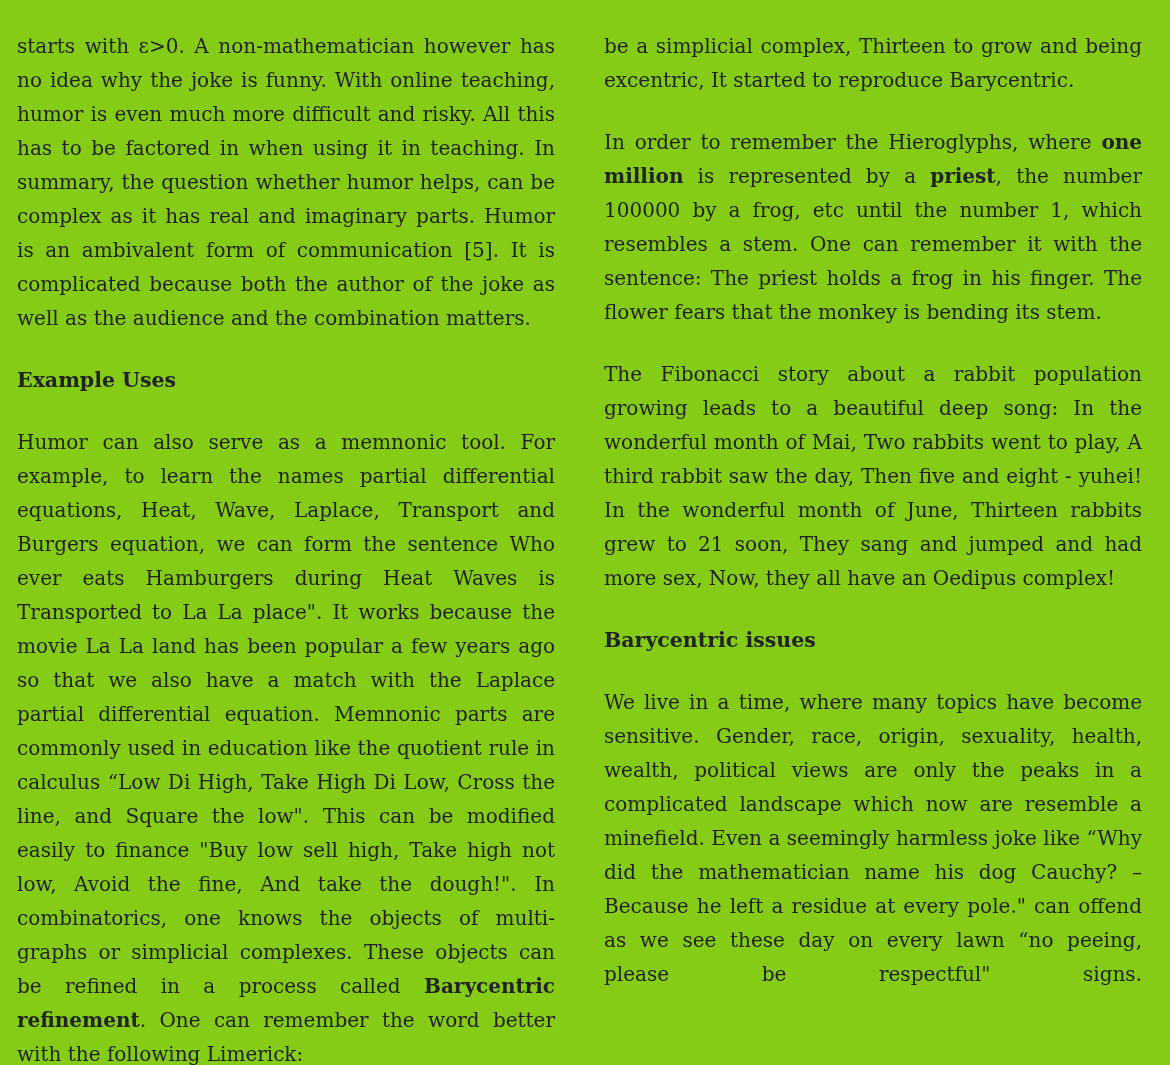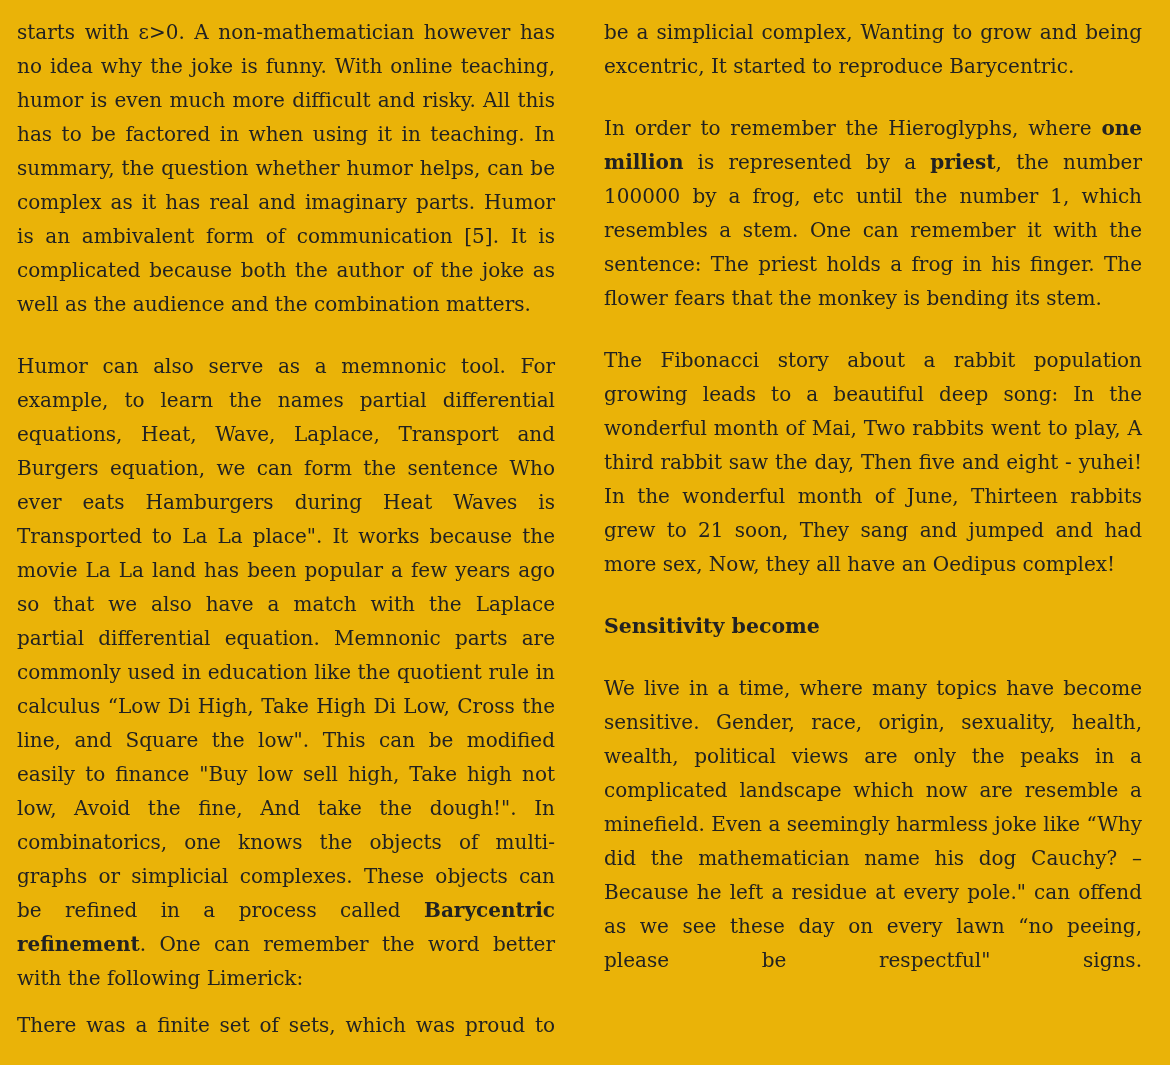--- a/index.html
+++ b/index.html
@@ -5,26 +5,26 @@
   html, body {
     margin: 0;
     padding: 0;
     background: #ffffff;
   }
   .page {
     width: 1170px;
     height: 1065px;
     box-sizing: border-box;
     overflow: hidden;
-    background: #eab308;
+    background: #84cc16;
     color: #222222;
     font-family: "DejaVu Serif", "Liberation Serif", serif;
     display: flex;
     gap: 49px;
-    padding: 15px 27px 0 17px;
+    padding: 29px 27px 0 17px;
   }
   .col {
     flex: 0 0 538px;
     width: 538px;
   }
   .para {
     font-size: 20px;
     line-height: 34px;
     text-align: justify;
     margin: 0 0 28px 0;
@@ -46,32 +46,33 @@
   .b { font-weight: bold; }
 </style>
 </head>
 <body>
 
 <div class="page">
 
   <div class="col">
     <p class="para"><span>starts with ε&gt;0. A non-mathematician however has no idea why the joke is funny. With online teaching, humor is even much more difficult and risky. All this has to be factored in when using it in teaching. In summary, the question whether humor helps, can be complex as it has real and imaginary parts. Humor is an ambivalent form of communication [5]. It is complicated because both the author of the joke as well as the audience and the combination matters.</span></p>
 
+    <h2 class="heading">Example Uses</h2>
 
     <p class="para tight"><span>Humor can also serve as a memnonic tool. For example, to learn the names partial differential equations, Heat, Wave, Laplace, Transport and Burgers equation, we can form the sentence </span><span class="i">Who ever eats Hamburgers during Heat Waves is Transported to La La place</span><span>". It works because the movie La La land has been popular a few years ago so that we also have a match with the Laplace partial differential equation. Memnonic parts are commonly used in education like the quotient rule in calculus “Low Di High, Take High Di Low, Cross the line, and Square the low". This can be modified easily to finance "Buy low sell high, Take high not low, Avoid the fine, And take the dough!". In combinatorics, one knows the objects of multi-graphs or simplicial complexes. These objects can be refined in a process called </span><span class="b">Barycentric refinement</span><span>. One can remember the word better with the following Limerick:</span></p>
 
     <p class="para cont"><span>There was a finite set of sets, which was proud to</span></p>
   </div>
 
   <div class="col">
-    <p class="para"><span>be a simplicial complex, Wanting to grow and being excentric, It started to reproduce Barycentric.</span></p>
+    <p class="para"><span>be a simplicial complex, Thirteen to grow and being excentric, It started to reproduce Barycentric.</span></p>
 
     <p class="para"><span>In order to remember the Hieroglyphs, where </span><span class="b">one million</span><span> is represented by a </span><span class="b">priest</span><span>, the number 100000 by a frog, etc until the number 1, which resembles a stem. One can remember it with the sentence: </span><span class="i">The priest holds a frog in his finger. The flower fears that the monkey is bending its stem.</span></p>
 
     <p class="para"><span>The Fibonacci story about a rabbit population growing leads to a beautiful deep song: In the wonderful month of Mai, Two rabbits went to play, A third rabbit saw the day, Then five and eight - yuhei! In the wonderful month of June, Thirteen rabbits grew to 21 soon, They sang and jumped and had more sex, Now, they all have an Oedipus complex!</span></p>
 
 
-    <h2 class="heading">Sensitivity become</h2>
+    <h2 class="heading">Barycentric issues</h2>
 
     <p class="para cont"><span>We live in a time, where many topics have become sensitive. Gender, race, origin, sexuality, health, wealth, political views are only the peaks in a complicated landscape which now are resemble a minefield. Even a seemingly harmless joke like “Why did the mathematician name his dog Cauchy? – Because he left a residue at every pole." can offend as we see these day on every lawn “no peeing, please be respectful" signs.</span></p>
   </div>
 
 </div>
 
 </body></html>

